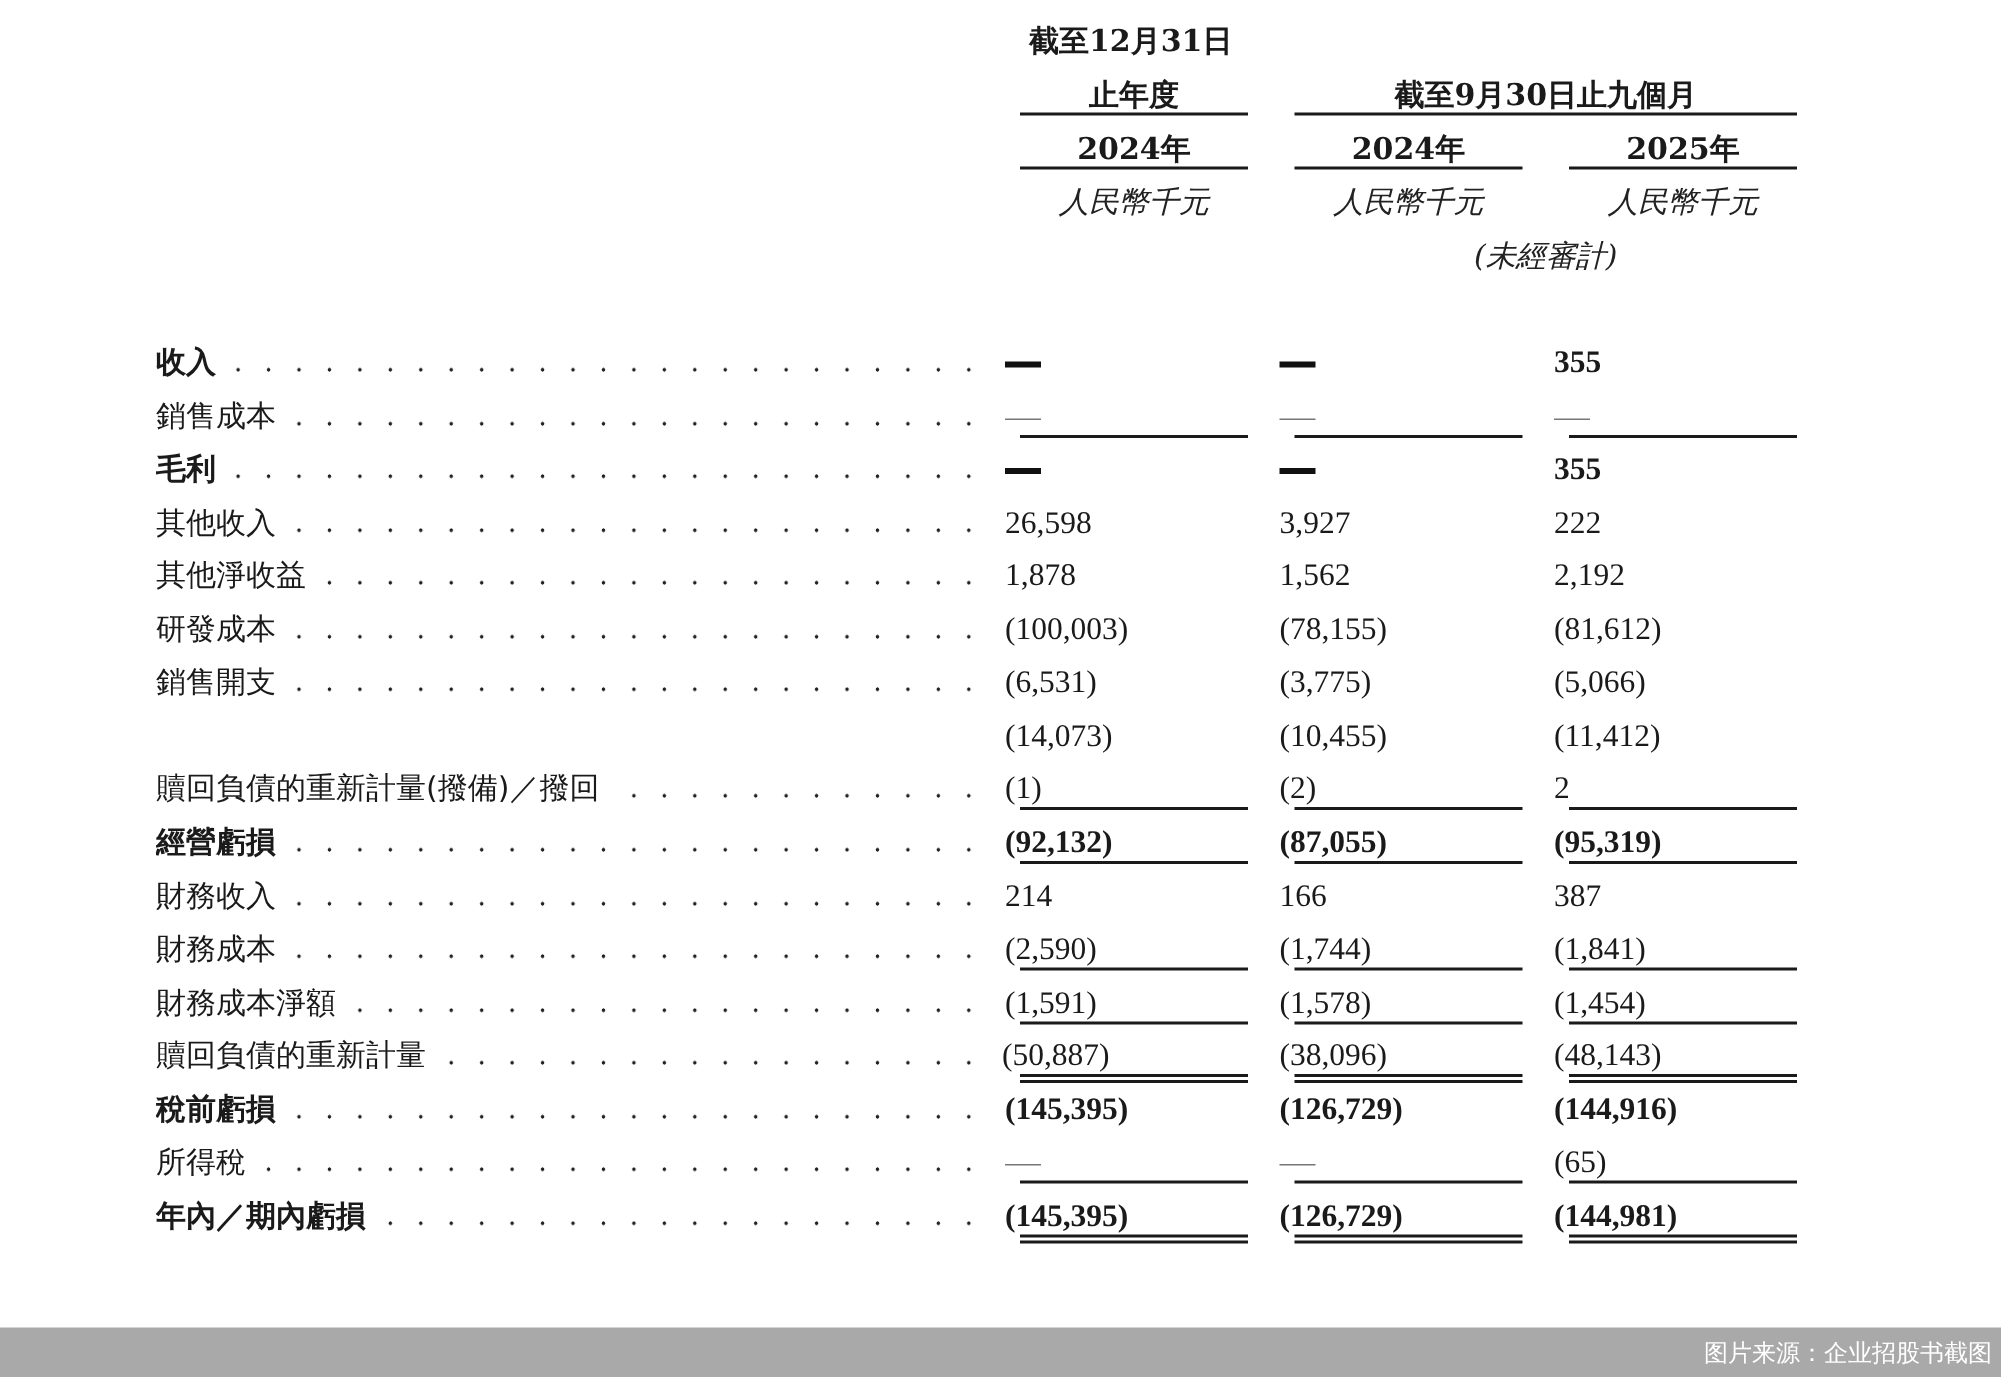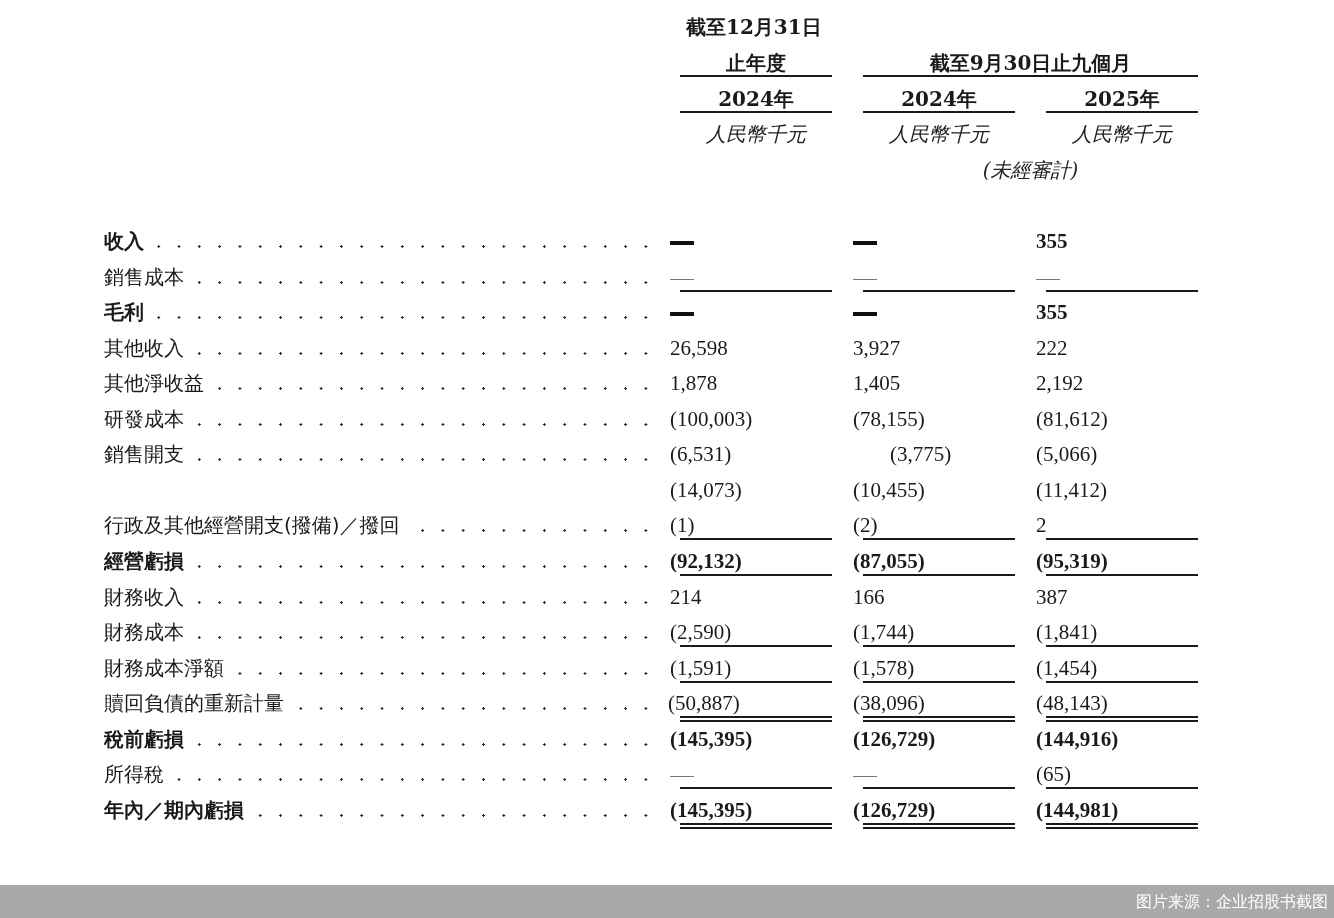--- a/index.html
+++ b/index.html
@@ -91,42 +91,42 @@
     </div>
     <div class="row" style="top: 333px;">
       <div class="label"><span class="dots"></span><span class="txt">其他收入</span></div>
       <div class="val pos" style="left: 670px;">26,598</div>
       <div class="val pos" style="left: 853px;">3,927</div>
       <div class="val pos" style="left: 1036px;">222</div>
     </div>
     <div class="row" style="top: 368px;">
       <div class="label"><span class="dots"></span><span class="txt">其他淨收益</span></div>
       <div class="val pos" style="left: 670px;">1,878</div>
-      <div class="val pos" style="left: 853px;">1,405</div>
+      <div class="val pos" style="left: 853px;">1,562</div>
       <div class="val pos" style="left: 1036px;">2,192</div>
     </div>
     <div class="row" style="top: 404px;">
       <div class="label"><span class="dots"></span><span class="txt">研發成本</span></div>
       <div class="val" style="left: 670px;">(100,003)</div>
       <div class="val" style="left: 853px;">(78,155)</div>
       <div class="val" style="left: 1036px;">(81,612)</div>
     </div>
     <div class="row" style="top: 439px;">
       <div class="label"><span class="dots"></span><span class="txt">銷售開支</span></div>
       <div class="val" style="left: 670px;">(6,531)</div>
-      <div class="val" style="left: 890px;">(3,775)</div>
+      <div class="val" style="left: 853px;">(3,775)</div>
       <div class="val" style="left: 1036px;">(5,066)</div>
     </div>
     <div class="row" style="top: 475px;">
       <div class="val" style="left: 670px;">(14,073)</div>
       <div class="val" style="left: 853px;">(10,455)</div>
       <div class="val" style="left: 1036px;">(11,412)</div>
     </div>
     <div class="row" style="top: 510px;">
-      <div class="label"><span class="dots"></span><span class="txt">行政及其他經營開支(撥備)／撥回</span></div>
+      <div class="label"><span class="dots"></span><span class="txt">贖回負債的重新計量(撥備)／撥回</span></div>
       <div class="val" style="left: 670px;">(1)</div>
       <div class="ul-single" style="left: 680px; width: 152px; top: 28px;"></div>
       <div class="val" style="left: 853px;">(2)</div>
       <div class="ul-single" style="left: 863px; width: 152px; top: 28px;"></div>
       <div class="val pos" style="left: 1036px;">2</div>
       <div class="ul-single" style="left: 1046px; width: 152px; top: 28px;"></div>
     </div>
     <div class="row" style="top: 546px;">
       <div class="label bold"><span class="dots"></span><span class="txt">經營虧損</span></div>
       <div class="val bold" style="left: 670px;">(92,132)</div>

